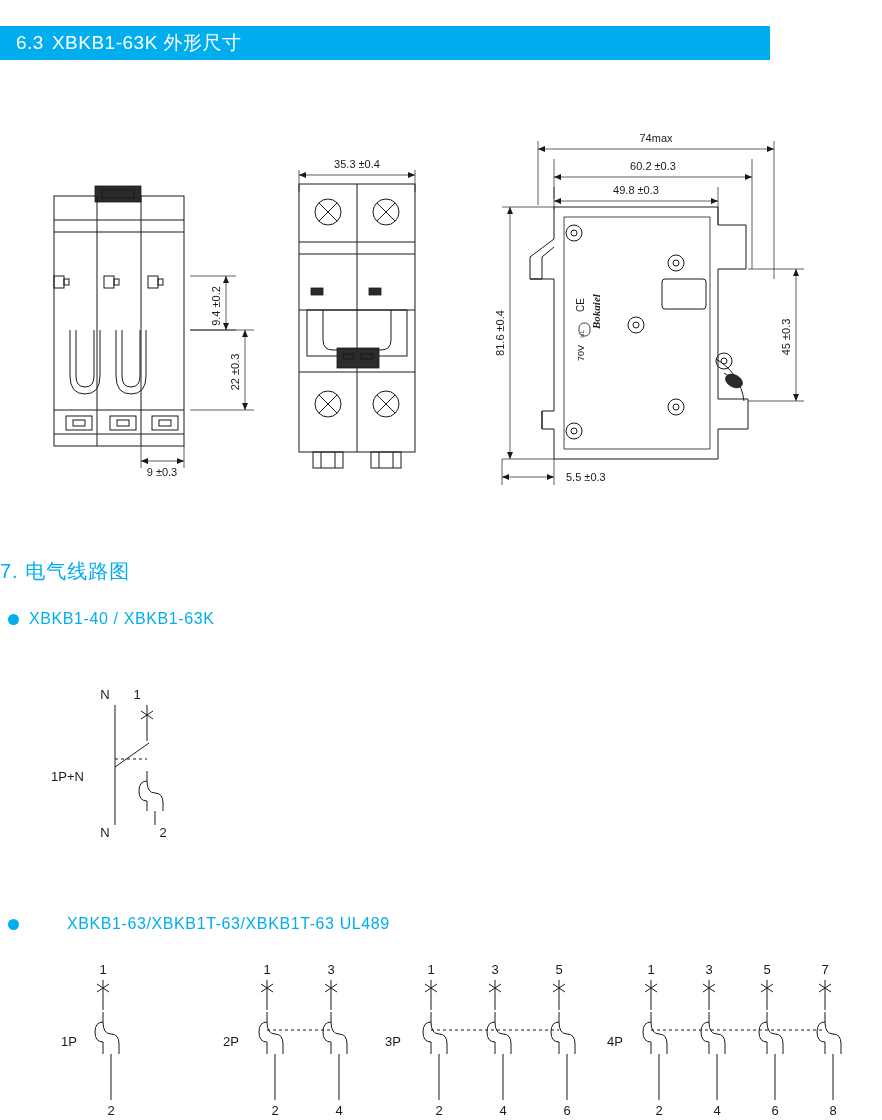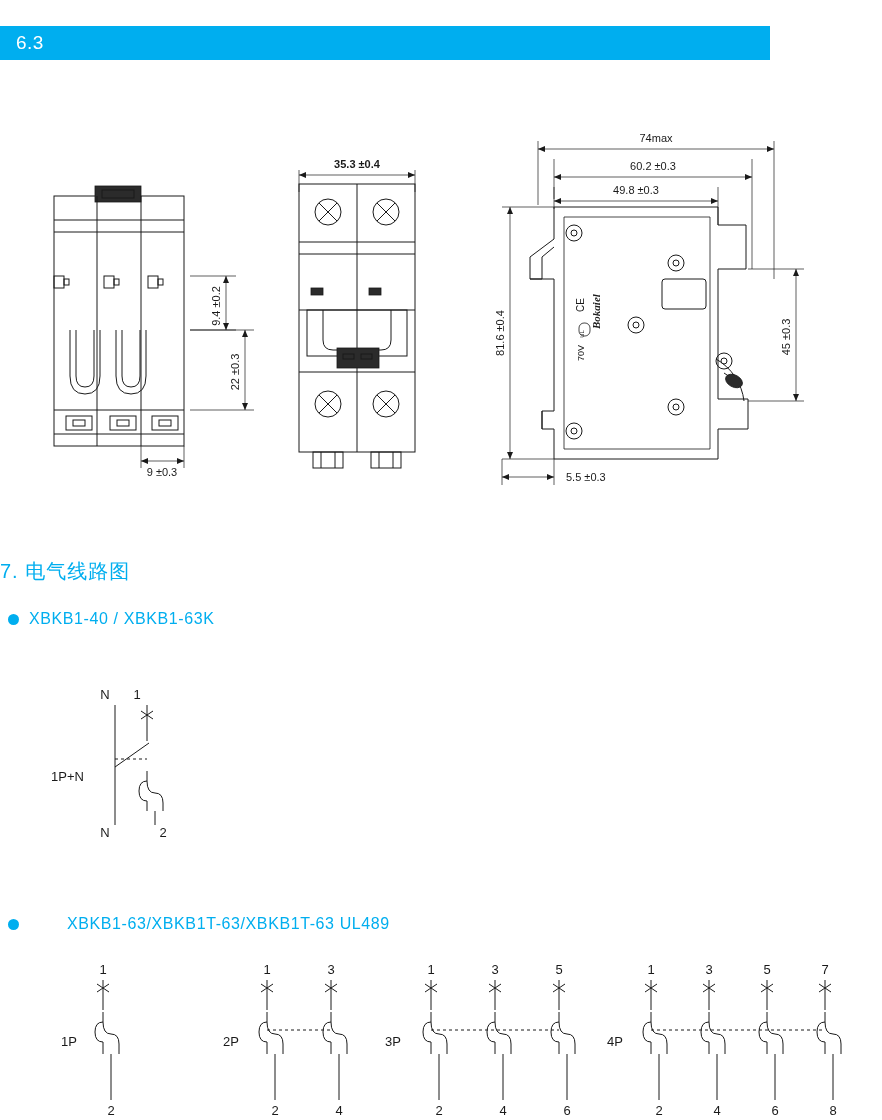--- a/index.html
+++ b/index.html
@@ -43,20 +43,21 @@
   .dimtxt{font-family:"Liberation Sans", sans-serif;font-size:11px;fill:#1a1a1a;}
   .lbltxt{font-family:"Liberation Sans", sans-serif;font-size:13px;fill:#1a1a1a;}
   .brandtxt{font-family:"Liberation Serif", serif;font-size:11px;fill:#1a1a1a;font-style:italic;font-weight:bold;}
   .tinytxt{font-family:"Liberation Sans", sans-serif;font-size:6px;fill:#1a1a1a;}
 </style>
 </head>
 <body>
 
 <div class="header-bar">
   <span class="htext">6.3</span>
+  <span class="htext" style="padding-left:8px;">XBKB1-63K 外形尺寸</span>
 </div>
 
 <div class="draw" style="left:40px;top:180px;">
 <svg width="230" height="300" viewBox="0 0 230 300">
 
   <rect class="ln" x="14" y="16" width="130" height="250"></rect>
 
   <rect class="fillblk" x="55" y="6" width="46" height="16"></rect>
   <rect class="ln" x="62" y="10" width="32" height="8" fill="#ffffff"></rect>
 
@@ -106,21 +107,21 @@
 
   <line class="ln-dim" x1="101" y1="266" x2="101" y2="288"></line>
   <line class="ln-dim" x1="144" y1="266" x2="144" y2="288"></line>
   <line class="ln-dim" x1="101" y1="281" x2="144" y2="281"></line>
   <path d="M101 281 l7 -3 l0 6 z" fill="#1a1a1a"></path>
   <path d="M144 281 l-7 -3 l0 6 z" fill="#1a1a1a"></path>
   <text class="dimtxt" x="122" y="296" text-anchor="middle">9 ±0.3</text>
 </svg>
 </div>
 
-<div class="draw" style="left:285px;top:150px;font-weight:bold;">
+<div class="draw" style="left:285px;top:150px;">
 <svg width="180" height="330" viewBox="0 0 180 330">
 
   <line class="ln-dim" x1="14" y1="20" x2="14" y2="42"></line>
   <line class="ln-dim" x1="130" y1="20" x2="130" y2="42"></line>
   <line class="ln-dim" x1="14" y1="25" x2="130" y2="25"></line>
   <path d="M14 25 l7 -3 l0 6 z" fill="#1a1a1a"></path>
   <path d="M130 25 l-7 -3 l0 6 z" fill="#1a1a1a"></path>
   <text class="dimtxt" x="72" y="18" text-anchor="middle">35.3 ±0.4</text>
 
   <rect class="ln" x="14" y="34" width="116" height="268"></rect>

